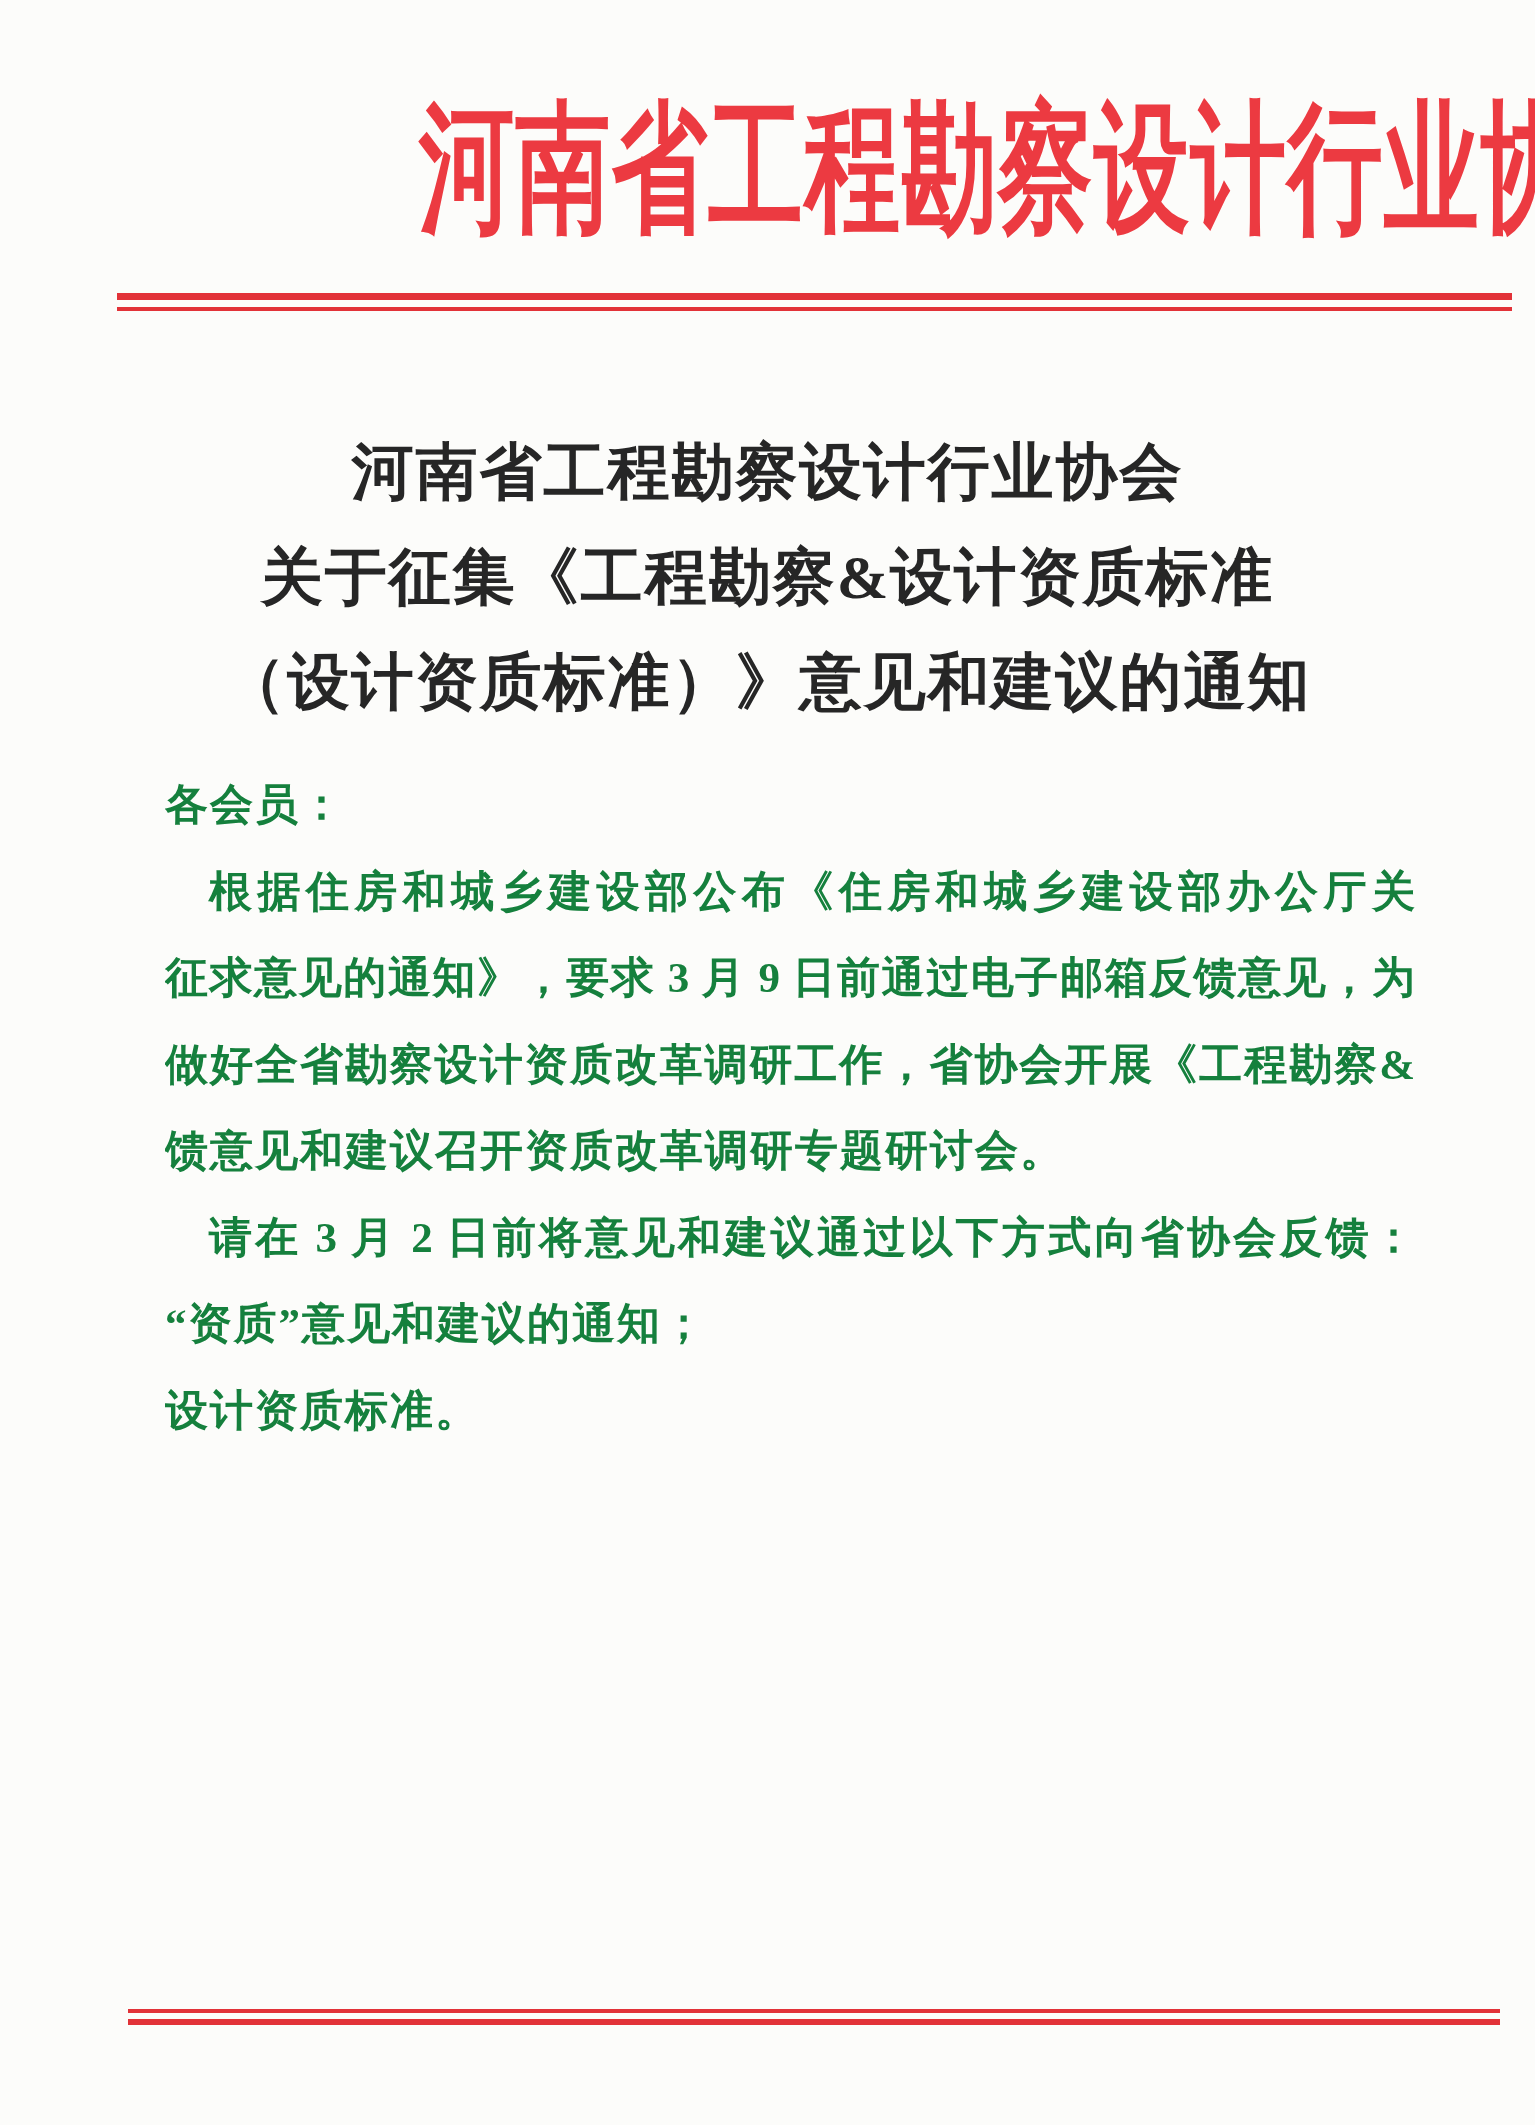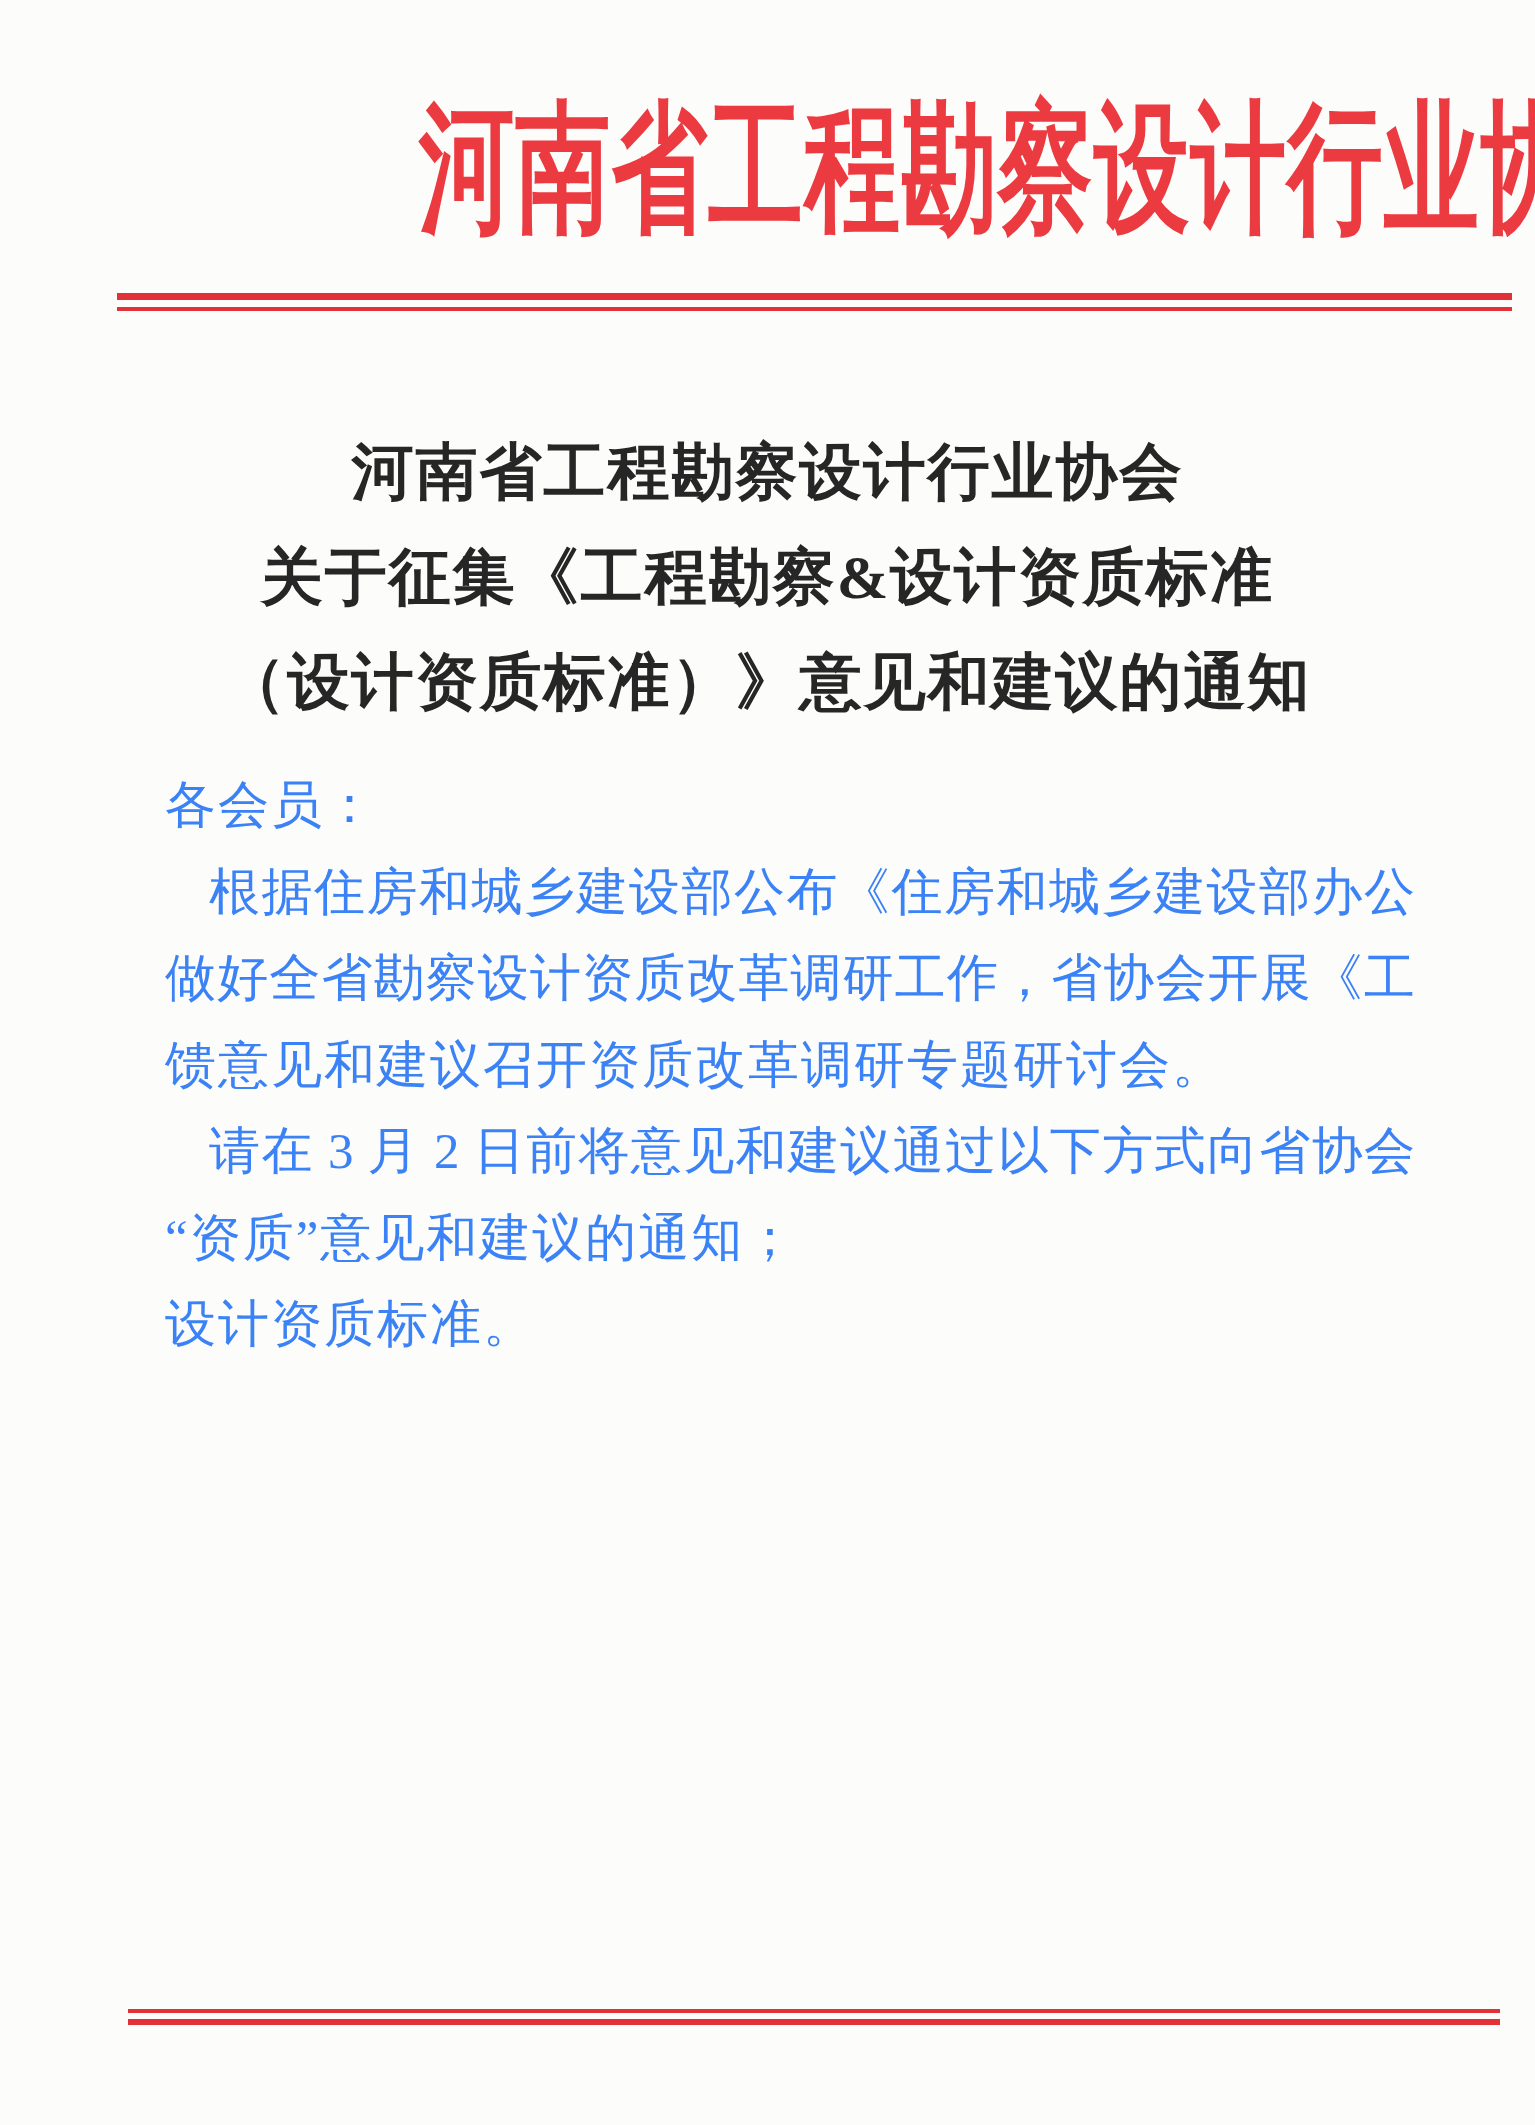--- a/index.html
+++ b/index.html
@@ -47,23 +47,23 @@
     text-align:center;
     color:#262626;
     font-weight:bold;
     font-size:62px;
   }
   .t-line { height:105px; line-height:105px; letter-spacing:2px; white-space:nowrap; }
   
   .body-block {
     position:absolute;
     top:762px; left:165px; width:1250px;
-    font-size:51px;
-    color:#3b82f6;
-    font-weight:normal;
+    font-size:43px;
+    color:#15803d;
+    font-weight:bold;
   }
   .b-line {
     height:86.5px; line-height:86.5px;
     letter-spacing:2px;
     overflow:hidden;
   }
   .b-line.j {
     letter-spacing:0;
     text-align:justify;
     text-align-last:justify;
@@ -83,20 +83,21 @@
 
   <div class="doc-title">
     <div class="t-line">河南省工程勘察设计行业协会</div>
     <div class="t-line">关于征集《工程勘察&amp;设计资质标准</div>
     <div class="t-line">（设计资质标准）》意见和建议的通知</div>
   </div>
 
   <div class="body-block">
     <div class="b-line">各会员：</div>
     <div class="b-line ind j">根据住房和城乡建设部公布《住房和城乡建设部办公厅关</div>
+    <div class="b-line j">征求意见的通知》，要求 3 月 9 日前通过电子邮箱反馈意见，为</div>
     <div class="b-line j">做好全省勘察设计资质改革调研工作，省协会开展《工程勘察&amp;</div>
     <div class="b-line">馈意见和建议召开资质改革调研专题研讨会。</div>
     <div class="b-line ind j">请在 3 月 2 日前将意见和建议通过以下方式向省协会反馈：</div>
     <div class="b-line">“资质”意见和建议的通知；</div>
     <div class="b-line">设计资质标准。</div>
   </div>
 
   <div class="rule rule-bottom"></div>
 
 </div>

